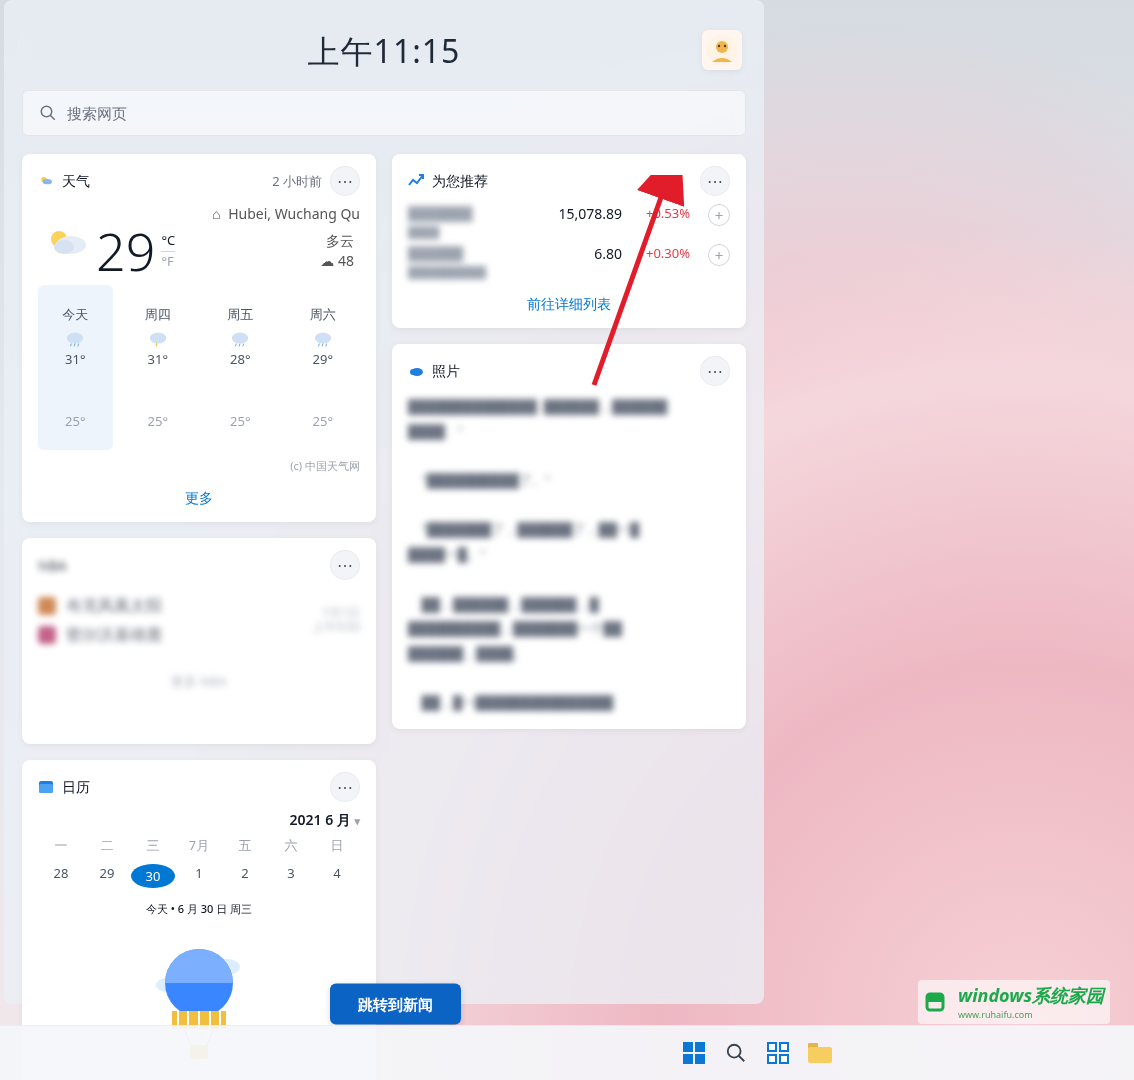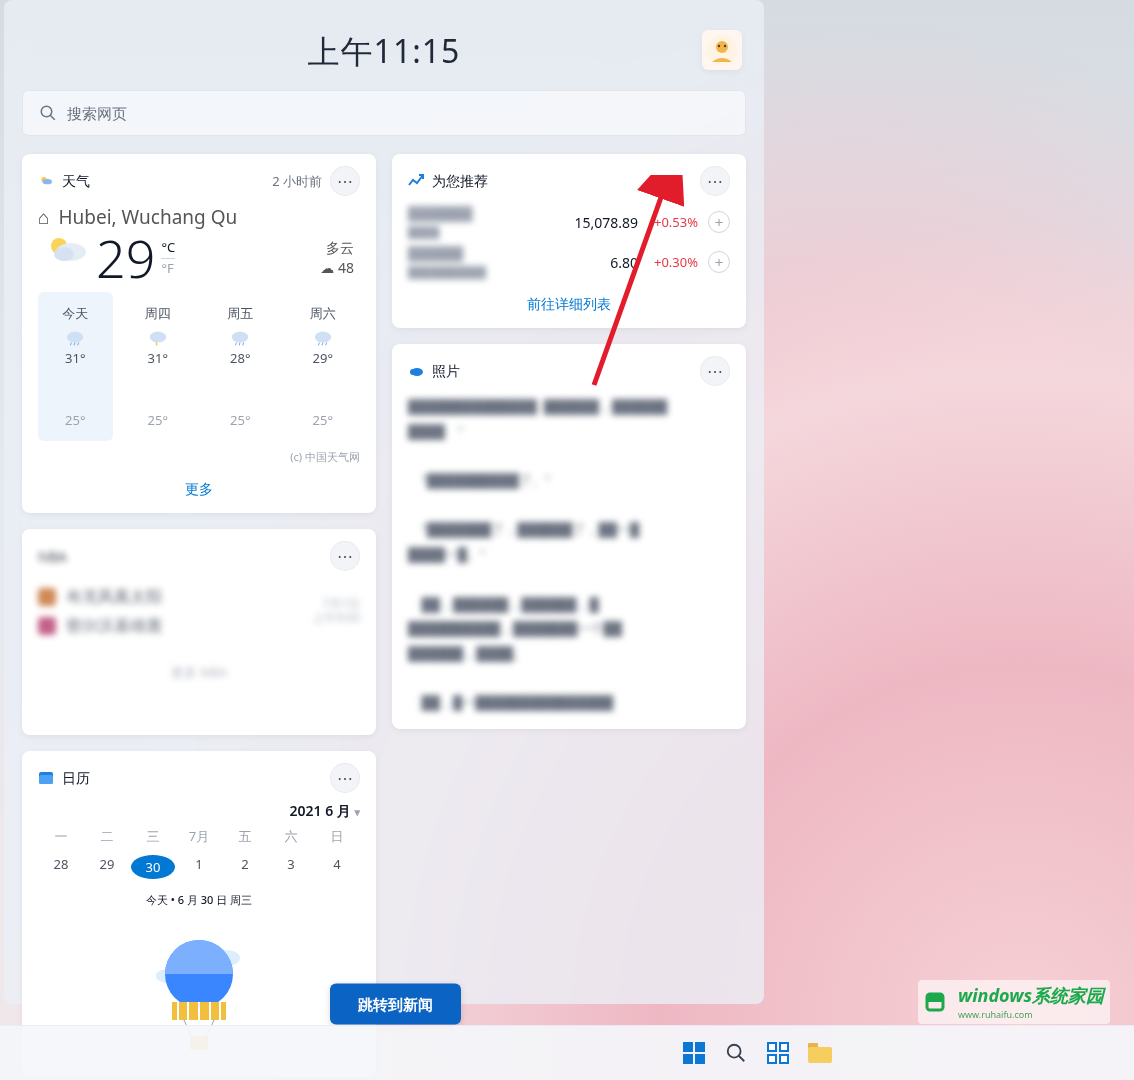--- a/index.html
+++ b/index.html
@@ -59,32 +59,32 @@
   .card-head { display:flex; align-items:center; gap:8px; font-size:14px; font-weight:400; color:#111827; margin-bottom:8px; }
   .card-head .spacer { flex:1; }
   .more-btn {
     width:28px; height:28px; border-radius:50%; background:#f2f4f8; color:#4b5563;
     display:flex; align-items:center; justify-content:center; font-size:16px; cursor:pointer;
     border:1px solid rgba(0,0,0,.04);
   }
   .muted { color:var(--muted); font-size:13px; }
 
   
-  .w-loc { text-align:left; font-size:19px; color:#555; margin-top:4px; }
+  .w-loc { text-align:right; font-size:14px; color:#555; margin-top:4px; }
   .w-loc .home { margin-right:4px; }
   .w-main { display:flex; align-items:center; justify-content:space-between; margin:2px 6px 8px 6px; }
   .w-temp { display:flex; align-items:flex-start; gap:6px; }
   .w-temp-big { font-size:52px; font-weight:300; line-height:1; color:#111827; }
   .w-unit { font-size:13px; color:#111827; line-height:1.2; margin-top:8px; }
   .w-unit .f { color:#9ca3af; border-top:1px solid #d1d5db; margin-top:2px; padding-top:2px; }
   .w-cond { text-align:right; font-size:14px; color:#555; line-height:1.4; }
   .w-icon { width:46px; height:34px; }
   .w-days { display:flex; gap:8px; margin-top:4px; }
   .w-day {
-    flex:1; border-radius:6px; padding:12px 2px; text-align:center; font-size:13px; color:#4b5563;
+    flex:1; border-radius:6px; padding:20px 2px; text-align:center; font-size:13px; color:#4b5563;
   }
   .w-day.today { background:#eef4fb; }
   .w-day .lbl { font-size:13px; }
   .w-day .tiny-icon { width:22px; height:18px; margin:6px auto 2px auto; display:block; }
   .w-day .hi { }
   .w-day .lo { color:#9ca3af;margin-top:44px; }
   .w-credit { text-align:right; color:#9ca3af; font-size:11px; margin-top:8px; }
   .w-more { text-align:center; color:var(--blue); font-size:14px; margin-top:14px; cursor:pointer; }
 
   
@@ -97,21 +97,21 @@
   
   .cal-month { text-align:right; font-size:14px; font-weight:600; color:#111827; margin-top:4px; }
   .cal-grid { display:grid; grid-template-columns:repeat(7,1fr); text-align:center; font-size:13px; margin-top:6px; gap:6px 0; }
   .cal-grid .dow { color:#9ca3af; }
   .cal-grid .d { color:#4b5563; padding:3px 0; }
   .cal-grid .today span { display:inline-flex; width:44px; height:24px; border-radius:50%; background:var(--blue); color:#fff; align-items:center; justify-content:center; }
   .cal-today { text-align:center; font-size:11px; color:#111827; font-weight:500; margin-top:10px; }
   .balloon { display:block; margin:22px auto 0 auto; width:110px; height:130px; }
 
   
-  .stock-row { display:flex; align-items:center; margin:4px 0; gap:2px; }
+  .stock-row { display:flex; align-items:flex-start; margin:4px 0; gap:10px; }
   .stock-name { filter:blur(3px); color:#9ca3af; font-size:13px; flex:1; }
   .stock-val { color:#111827; font-size:14px; margin-right:8px; min-width:80px; text-align:right; }
   .stock-chg { color:var(--red); font-size:13px; margin-right:8px; min-width:50px; text-align:right; }
   .add-circ { width:20px; height:20px; border-radius:50%; border:1px solid #d1d5db; color:#9ca3af; display:flex; align-items:center; justify-content:center; font-size:15px; cursor:pointer; }
   .stock-link { text-align:center; color:var(--blue); font-size:14px; margin-top:14px; cursor:pointer; }
 
   
   .photo-lines { filter:blur(3px); color:#6b7280; font-size:13px; line-height:1.9; margin-top:8px; }
 
   

